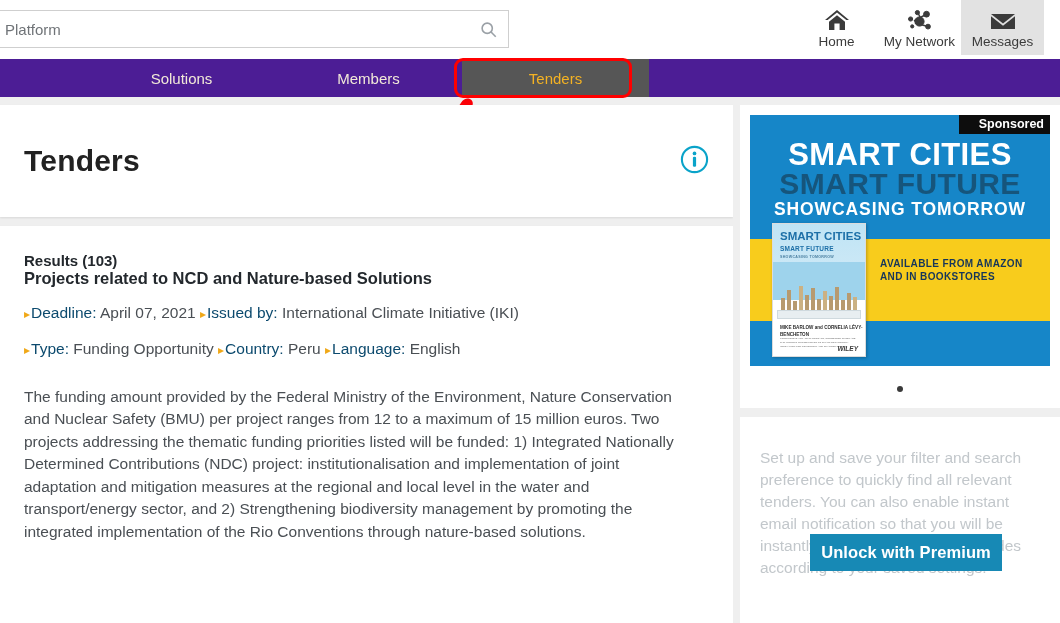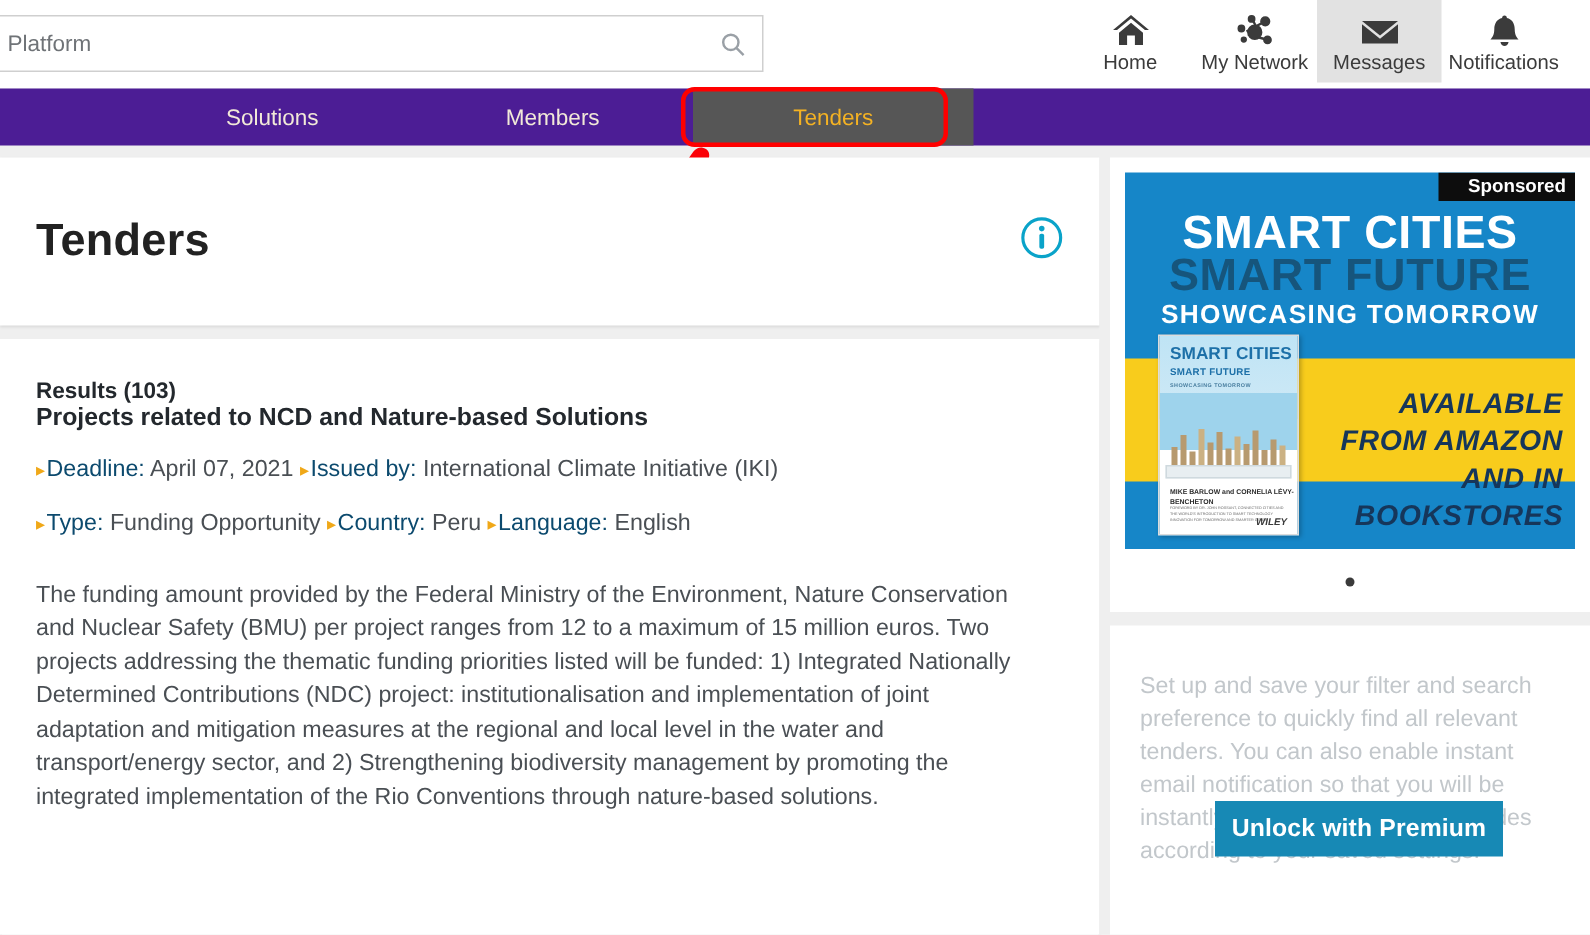--- a/index.html
+++ b/index.html
@@ -105,23 +105,23 @@
     font-size: 30px; font-weight: bold; color: #16557c; letter-spacing: .4px;
   }
   .ad-l3 {
     position: absolute; left: 0; right: 0; top: 84px; text-align: center;
     font-size: 17.5px; font-weight: bold; color: #ffffff; letter-spacing: .9px;
   }
   .ad-yellow {
     position: absolute; left: 0; right: 0; top: 124px; height: 82px; background: #f8cc1c;
   }
   .ad-avail {
-    position: absolute; left: 130px; right: 8px; top: 142px; text-align: right;
-    font-size: 19px; font-weight: bold; color: #16365a; line-height: 1.32;
-    letter-spacing: .4px; z-index: 3; font-style: italic;
+    position: absolute; left: 130px; right: 8px; top: 142px; text-align: left;
+    font-size: 10px; font-weight: bold; color: #16365a; line-height: 1.32;
+    letter-spacing: .4px; z-index: 3;
   }
   .book {
     position: absolute; left: 22px; top: 108px; width: 94px; height: 134px;
     background: linear-gradient(#bfe4f5 0%, #cfe9f6 42%, #ffffff 42%, #ffffff 100%);
     border: 1px solid #dcdcdc; z-index: 3; box-shadow: 1px 1px 3px rgba(0,0,0,.25);
     overflow: hidden;
   }
   .book-t1 { margin: 7px 0 0 7px; font-size: 11.5px; font-weight: bold; color: #1d70a8; line-height: 1.02; }
   .book-t2 { margin: 2px 0 0 7px; font-size: 6.5px; font-weight: bold; color: #1d70a8; letter-spacing: .2px; }
   .book-t3 { margin: 3px 0 0 7px; font-size: 3.6px; font-weight: bold; color: #4a7fa0; letter-spacing: .3px; }
@@ -203,29 +203,20 @@
       <div class="navicon active">
         <span class="glyph">
           <svg width="28" height="22" viewBox="0 0 28 22" fill="#3b3b3b">
             <path d="M2 4 L26 4 L14 13.6 Z"></path>
             <path d="M2 6.2 L2 19 L26 19 L26 6.2 L14 15.8 Z"></path>
           </svg>
         </span>
         <span class="lbl">Messages</span>
       </div>
 
-      <div class="navicon">
-        <span class="glyph">
-          <svg width="24" height="23" viewBox="0 0 24 23" fill="#3b3b3b">
-            <path d="M12 1.4 C13 1.4 13.6 2 13.6 3 C17 3.8 18.8 6.6 18.8 10.4 C18.8 15 20.6 16.4 21.4 17.4 L2.6 17.4 C3.4 16.4 5.2 15 5.2 10.4 C5.2 6.6 7 3.8 10.4 3 C10.4 2 11 1.4 12 1.4 Z"></path>
-            <path d="M9.3 19 L14.7 19 C14.4 20.7 13.3 21.6 12 21.6 C10.7 21.6 9.6 20.7 9.3 19 Z"></path>
-          </svg>
-        </span>
-        <span class="lbl">Notifications</span>
-      </div>
 
     </div>
   </div>
 
   <div class="navbar">
     <div class="tabs">
       <div class="tab">
         <span>Solutions</span>
       </div>
       <div class="tab">

